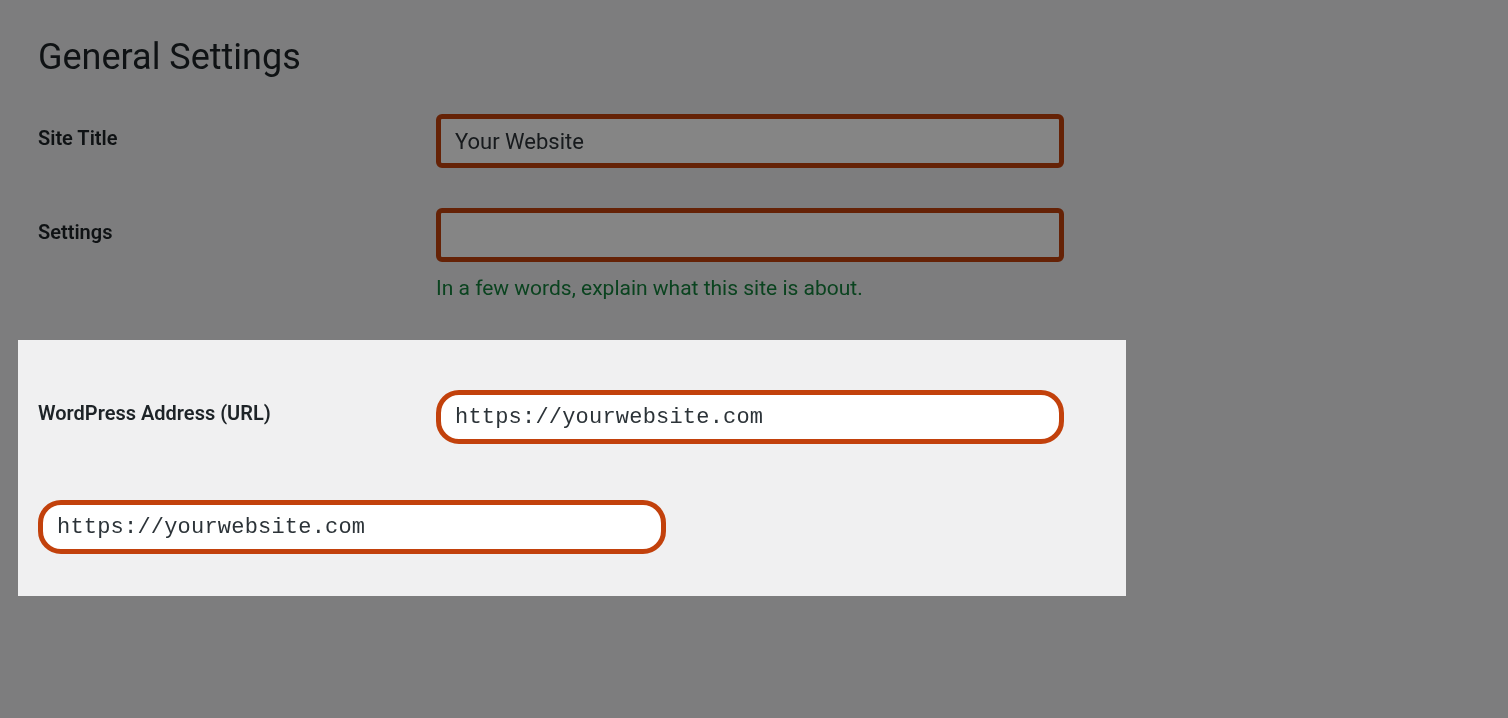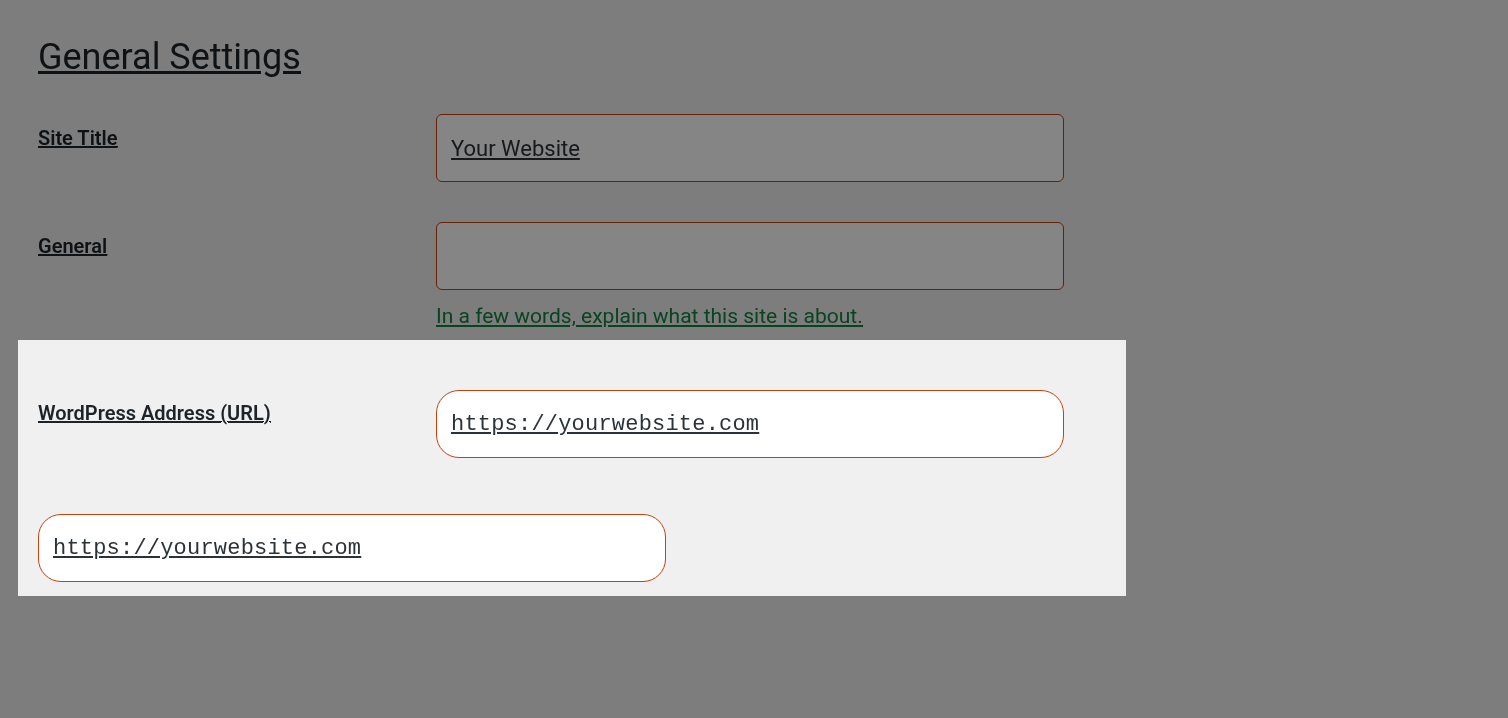--- a/index.html
+++ b/index.html
@@ -1,19 +1,18 @@
 <!DOCTYPE html>
 <html><head>
   <meta charset="utf-8">
   <style>
     * {
       margin: 0;
       padding: 0;
       box-sizing: border-box;
-      text-decoration: underline;
     }
     body {
       font-family: -apple-system, BlinkMacSystemFont, "Segoe UI", Roboto, Helvetica, Arial, sans-serif;
       background: #f0f0f1;
       width: 1508px;
       height: 718px;
       position: relative;
       overflow: hidden;
     }
     .overlay {
@@ -49,24 +48,24 @@
     .form-row .label-col label {
       font-size: 20px;
       font-weight: 600;
       color: #1d2327;
     }
     .form-row .field-col {
       flex: 1;
     }
     .text-input {
       width: 628px;
-      height: 68px;
+      height: 54px;
       font-size: 22px;
       padding: 0 14px;
-      border: 1px solid #c2410c;
+      border: 5px solid #c2410c;
       border-radius: 6px;
       background: #ffffff;
       color: #2c3338;
       font-family: inherit;
     }
     .text-input.mono {
       font-family: "SFMono-Regular", Consolas, "Liberation Mono", Menlo, monospace;
       letter-spacing: 0.2px;
       border-radius: 23px;
     }
@@ -102,21 +101,21 @@
     <div class="label-col">
       <label>Site Title</label>
     </div>
     <div class="field-col">
       <input type="text" class="text-input" value="Your Website" style="">
     </div>
   </div>
 
   <div class="form-row">
     <div class="label-col">
-      <label>General</label>
+      <label>Settings</label>
     </div>
     <div class="field-col">
       <input type="text" class="text-input" value="" style="">
       <p class="description">In a few words, explain what this site is about.</p>
     </div>
   </div>
 </div>
 
 <div class="overlay"></div>
 

